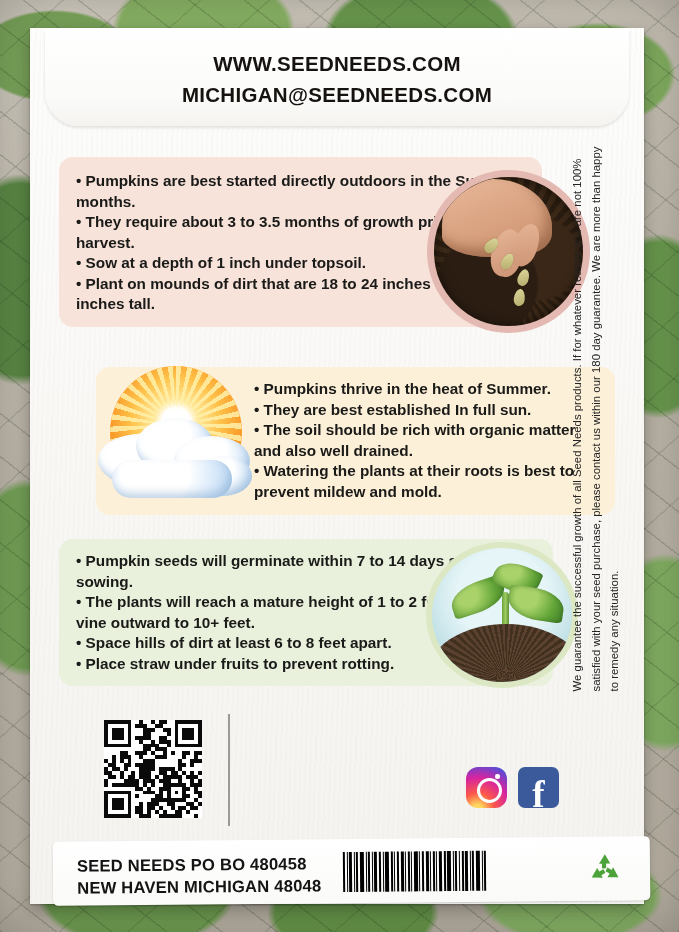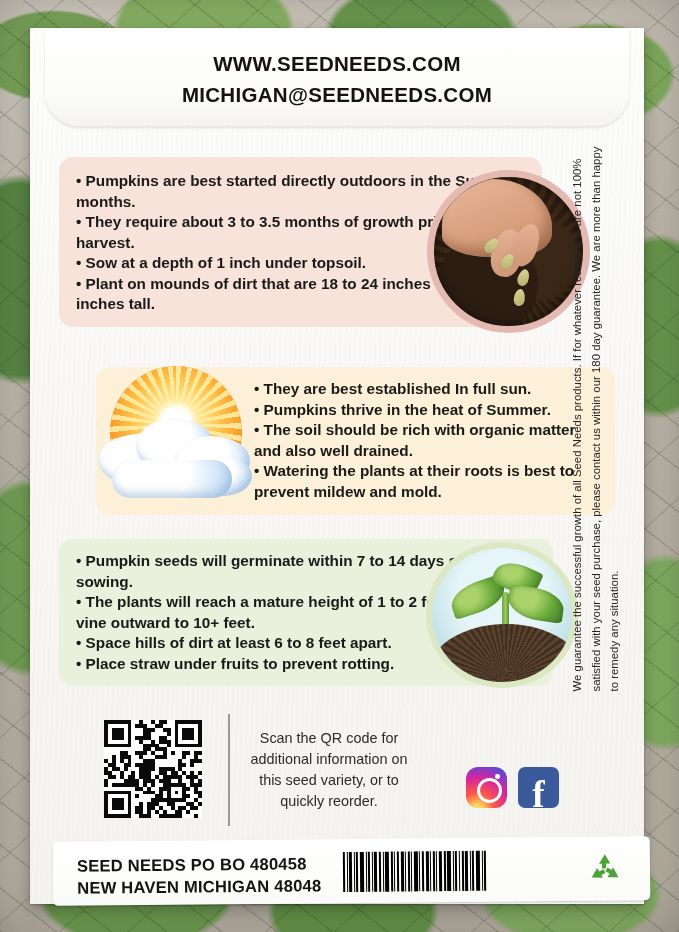--- a/index.html
+++ b/index.html
@@ -395,22 +395,22 @@
       <div class="hand"></div>
       <div class="finger f1"></div>
       <div class="finger f2"></div>
       <div class="seed s1"></div>
       <div class="seed s2"></div>
       <div class="seed s3"></div>
       <div class="seed s4"></div>
     </div>
 
     <div class="panel" id="panel-sun">
+      <p>• Pumpkins thrive in the heat of Summer.</p>
       <p>• They are best established In full sun.</p>
-      <p>• Pumpkins thrive in the heat of Summer.</p>
       <p>• The soil should be rich with organic matter and also well drained.</p>
       <p>• Watering the plants at their roots is best to prevent mildew and mold.</p>
     </div>
 
     <div class="img-sun">
       <div class="sun-disc"></div>
       <div class="sun-rays"></div>
       <div class="cloud c1"></div>
       <div class="cloud c2"></div>
       <div class="cloud c3"></div>
@@ -1060,21 +1060,20 @@
         <i></i>
         <i></i>
         <i></i>
         <i style="background: rgb(255, 255, 255);"></i>
         <i style="background: rgb(255, 255, 255);"></i>
         <i style="background: rgb(255, 255, 255);"></i>
         <i></i>
         <i style="background: rgb(255, 255, 255);"></i>
       </div>
     <div class="divider"></div>
-    <div class="qr-caption">Scan the QR code for additional information on this seed variety, or to quickly reorder.</div>
 
 
     <div class="social-icons">
       <div class="ig"></div>
       <div class="fb">
         <span>f</span>
       </div>
     </div>
 
     <div class="addrbar">

